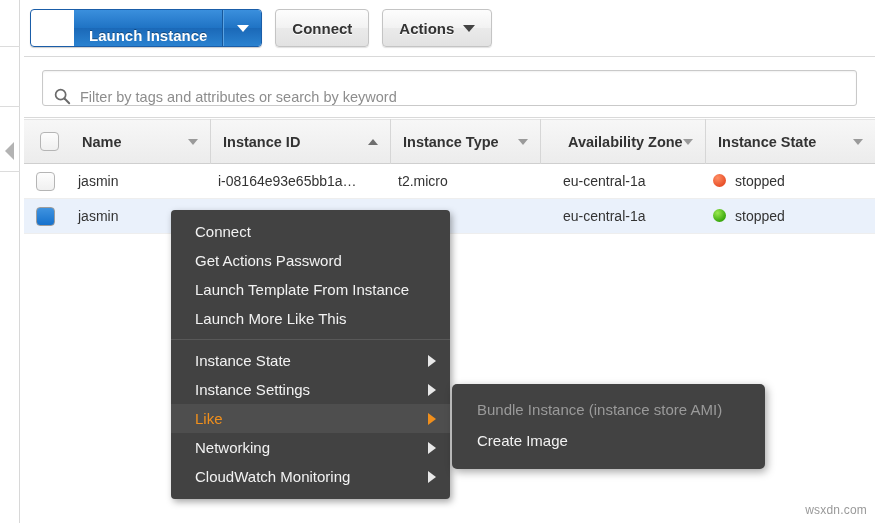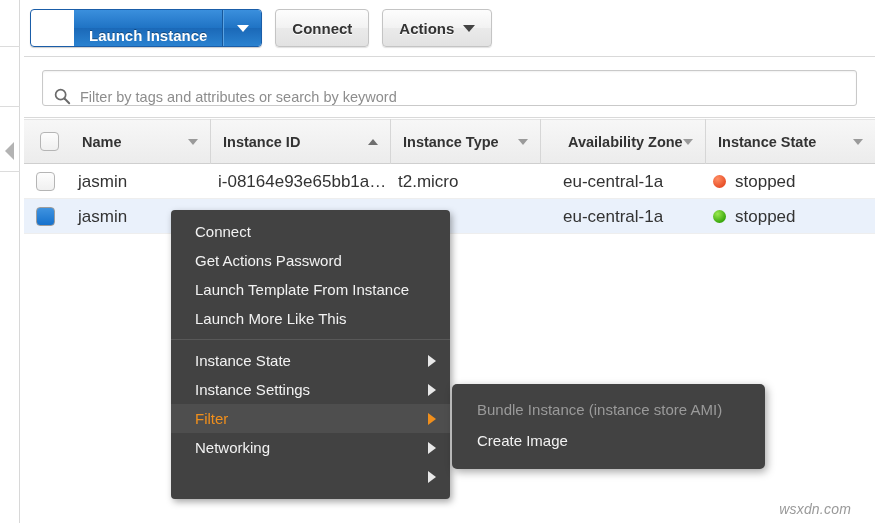--- a/index.html
+++ b/index.html
@@ -223,25 +223,25 @@
     background: linear-gradient(to bottom, #fdfdfd, #f0f0f0);
     cursor: pointer;
   }
   .cbox.checked {
     background: linear-gradient(to bottom, #3f93e0, #1671cc);
     border-color: #9d9d9d;
   }
 
   .trow {
     display: flex;
-    align-items: flex-start;
+    align-items: flex-end;
     height: 35px;
     border-bottom: 1px solid #eeeeee;
     background: #ffffff;
-    font-size: 17px;
+    font-size: 14px;
     color: #333333;
   }
   .trow.selected { background: #eaf1fb; }
   .td {
     display: flex;
     align-items: center;
     height: 35px;
     padding-left: 12px;
     overflow: hidden;
     white-space: nowrap;
@@ -311,26 +311,25 @@
     border-radius: 5px;
     box-shadow: 2px 3px 8px rgba(0,0,0,.35);
     padding: 10px 0 13px 0;
     z-index: 60;
   }
   .submenu .mi { padding-left: 25px; height: 31px; }
 
   
   .watermark {
     position: absolute;
-    right: 24px; bottom: 6px;
-    font-size: 14px;
+    right: 8px; bottom: 6px;
+    font-size: 12px;
     color: #999999;
     font-family: "Liberation Sans", sans-serif;
     letter-spacing: .2px;
-    font-style: italic;
   }
 </style>
 </head>
 <body>
 
 <div id="app">
 
   <div class="left-rail">
     <div class="rail-seg-a"></div>
     <div class="rail-seg-b"></div>
@@ -442,28 +441,29 @@
 
     <div class="mi">
       <span>Instance State</span>
       <span class="arrow"></span>
     </div>
     <div class="mi">
       <span>Instance Settings</span>
       <span class="arrow"></span>
     </div>
     <div class="mi highlight">
-      <span>Filter</span>
+      <span>Like</span>
       <span class="arrow"></span>
     </div>
     <div class="mi">
       <span>Networking</span>
       <span class="arrow"></span>
     </div>
     <div class="mi">
+      <span>CloudWatch Monitoring</span>
       <span class="arrow"></span>
     </div>
   </div>
 
   <div class="submenu">
     <div class="mi disabled">
       <span>Bundle Instance (instance store AMI)</span>
     </div>
     <div class="mi">
       <span>Create Image</span>

